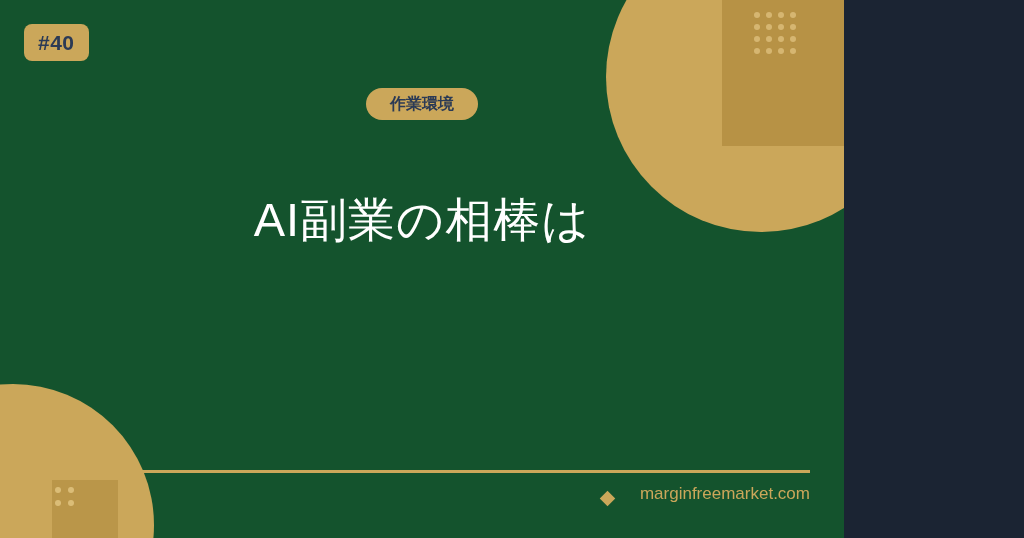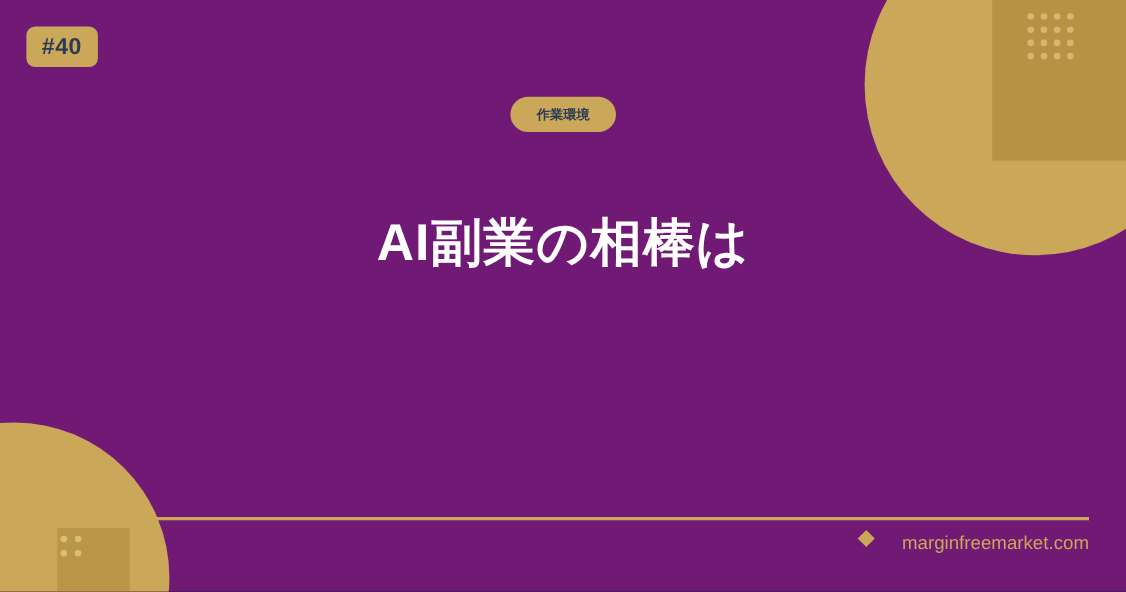--- a/index.html
+++ b/index.html
@@ -7,23 +7,23 @@
     margin: 0;
     padding: 0;
     background: #1b2433;
   }
   body {
     font-family: "Liberation Sans", "DejaVu Sans", sans-serif;
   }
 
   .card {
     position: relative;
-    width: 1024px;
+    width: 844px;
     height: 538px;
-    background: #701a75;
+    background: #14532d;
     overflow: hidden;
   }
 
   
   .deco {
     position: absolute;
     pointer-events: none;
   }
 
   .circle-tr {
@@ -118,39 +118,39 @@
   .pill-category {
     position: absolute;
     top: 88px;
     left: 50%;
     transform: translateX(-50%);
     height: 32px;
     padding: 0 24px;
     border-radius: 16px;
     background: #cba75a;
     color: #2b3a55;
-    font-size: 12px;
+    font-size: 16px;
     font-weight: bold;
     display: flex;
     align-items: center;
     justify-content: center;
     white-space: nowrap;
     box-sizing: border-box;
   }
 
   
   .title-block {
     position: absolute;
     left: 0;
     right: 0;
     top: 186px;
     text-align: center;
     color: #ffffff;
     font-size: 47px;
-    font-weight: bold;
+    font-weight: normal;
     line-height: 1.45;
     letter-spacing: 1px;
   }
 
   .title-block .line {
     display: block;
     white-space: nowrap;
   }
 
   
@@ -161,21 +161,21 @@
     top: 470px;
     height: 3px;
     background: #cba75a;
   }
 
   .footer-brand {
     position: absolute;
     right: 34px;
     top: 484px;
     display: flex;
-    align-items: flex-start;
+    align-items: flex-end;
     gap: 27px;
     color: #cba75a;
     font-size: 17px;
   }
 
   .diamond-icon {
     display: inline-block;
     width: 11px;
     height: 11px;
     background: #cba75a;

